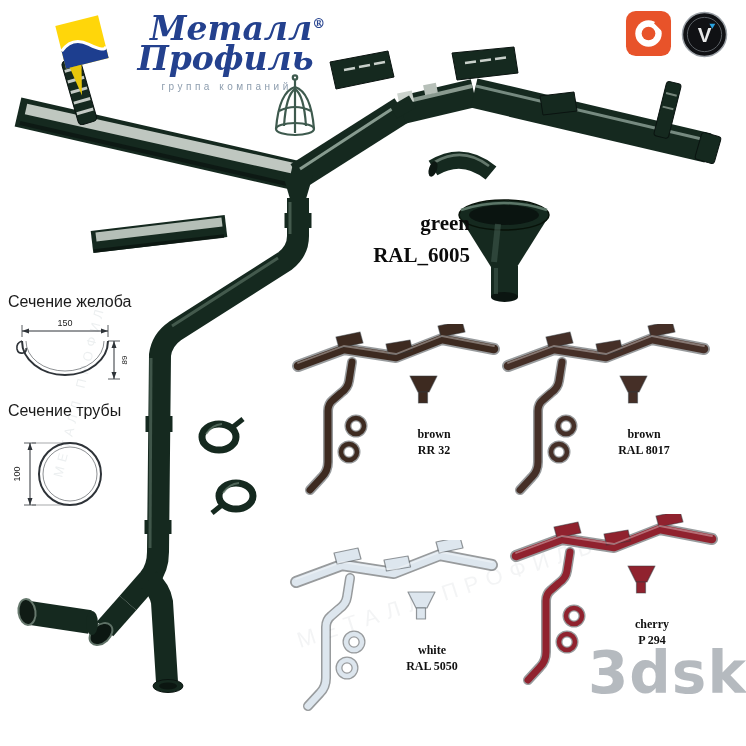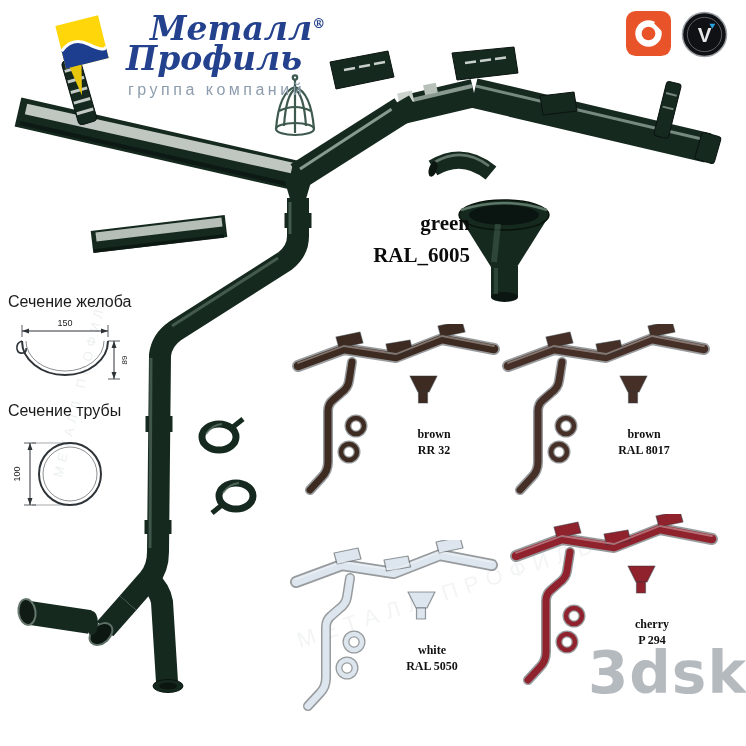--- a/index.html
+++ b/index.html
@@ -2,26 +2,26 @@
 <html><head>
 <meta charset="utf-8">
 <style>
   html,body{margin:0;padding:0;background:#f2f2f2;}
   .page{position:relative;width:746px;height:746px;background:#ffffff;overflow:hidden;
         font-family:"Liberation Sans",sans-serif;}
 
   
   .logo{position:absolute;left:50px;top:6px;display:flex;z-index:6;}
   .logo-mark{width:74px;height:92px;flex:0 0 auto;}
-  .logo-text{margin-left:2px;margin-top:8px;}
+  .logo-text{margin-left:2px;margin-top:8px;text-align:center;}
   .brand-l1,.brand-l2{font-family:"DejaVu Serif","Liberation Serif",serif;font-style:italic;
         font-weight:bold;color:#24418e;font-size:33px;line-height:.92;white-space:nowrap;}
   .brand-l1{margin-left:24px;}
   .reg{font-size:13px;vertical-align:super;font-style:normal;}
-  .tagline{margin-top:6px;margin-left:2px;font-size:16px;letter-spacing:3.5px;
+  .tagline{margin-top:6px;margin-left:2px;font-size:10px;letter-spacing:3.5px;
         color:#8d9dae;white-space:nowrap;}
 
   
   .badge{position:absolute;width:47px;height:47px;z-index:6;}
   .badge.corona{left:625px;top:10px;}
   .badge.vray{left:681px;top:11px;}
 
   
   .scene{position:absolute;left:0;top:0;width:746px;height:746px;z-index:1;}
 

